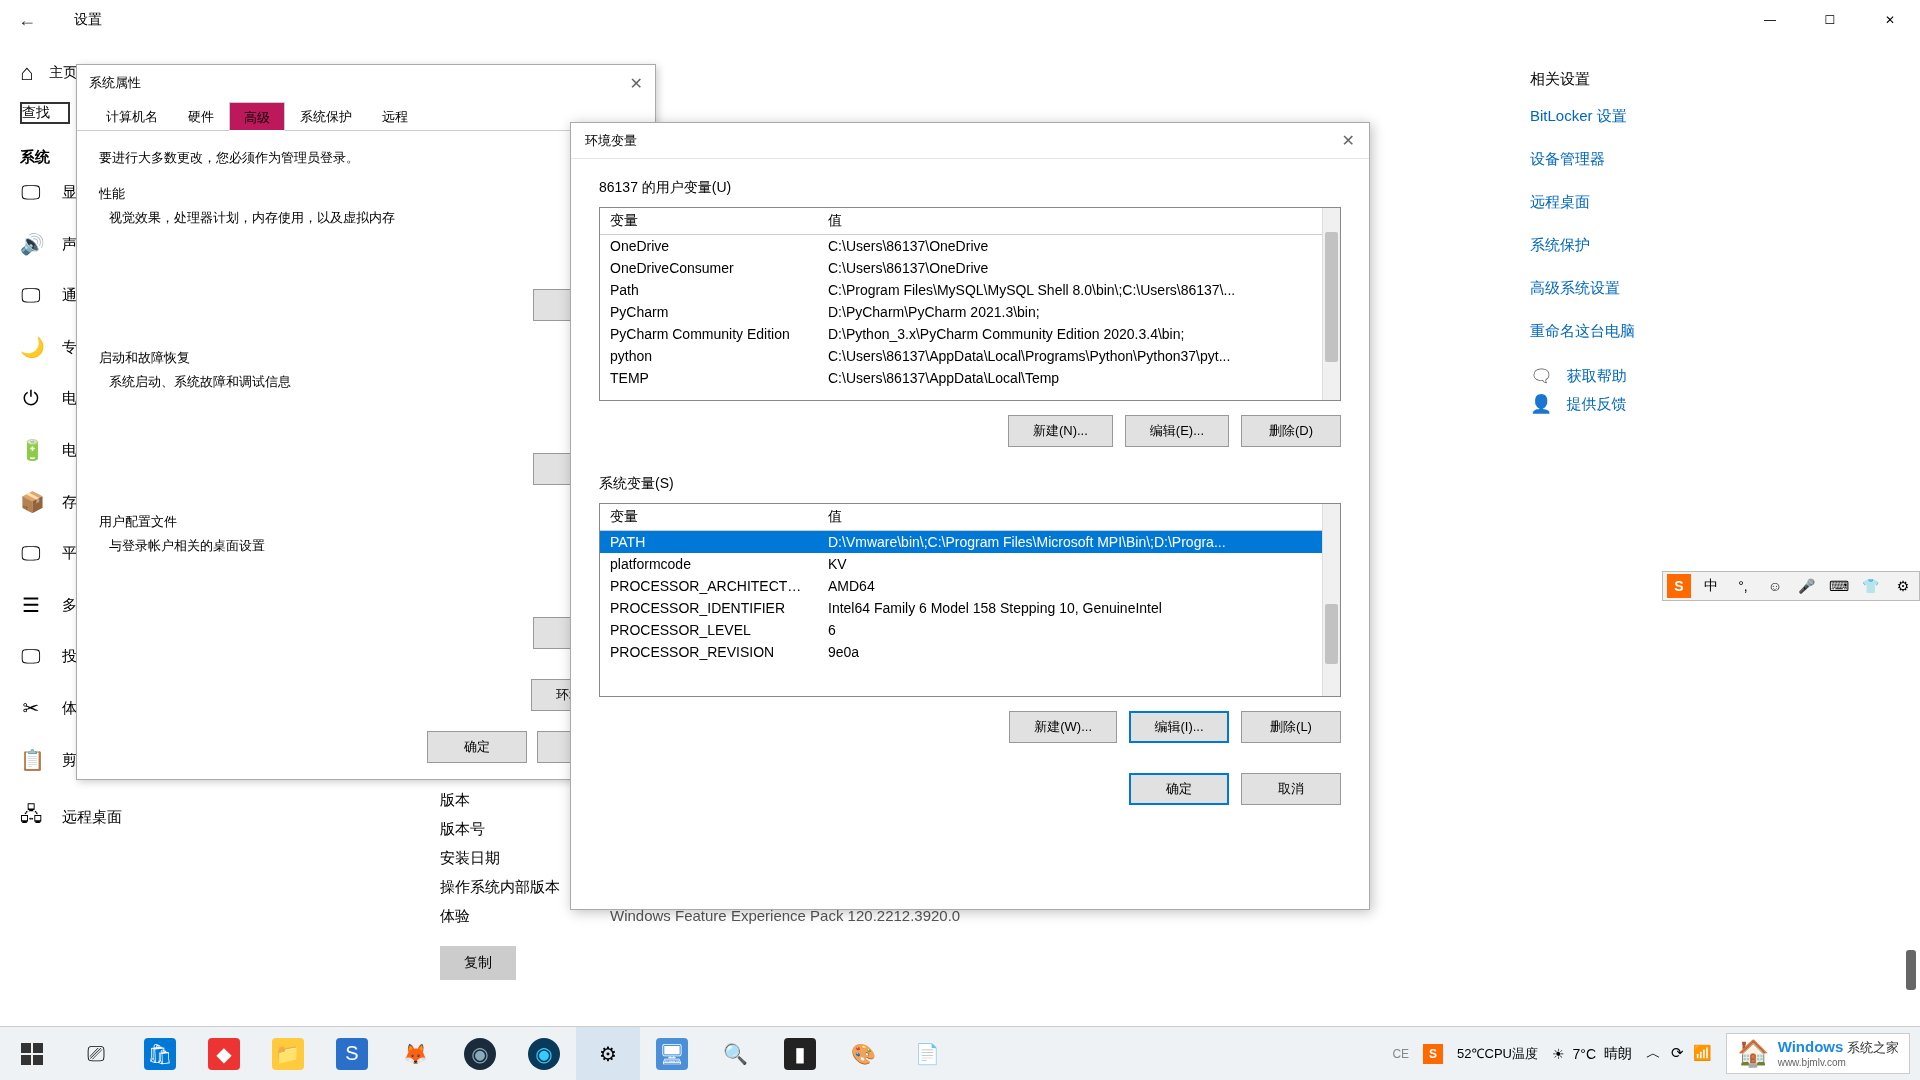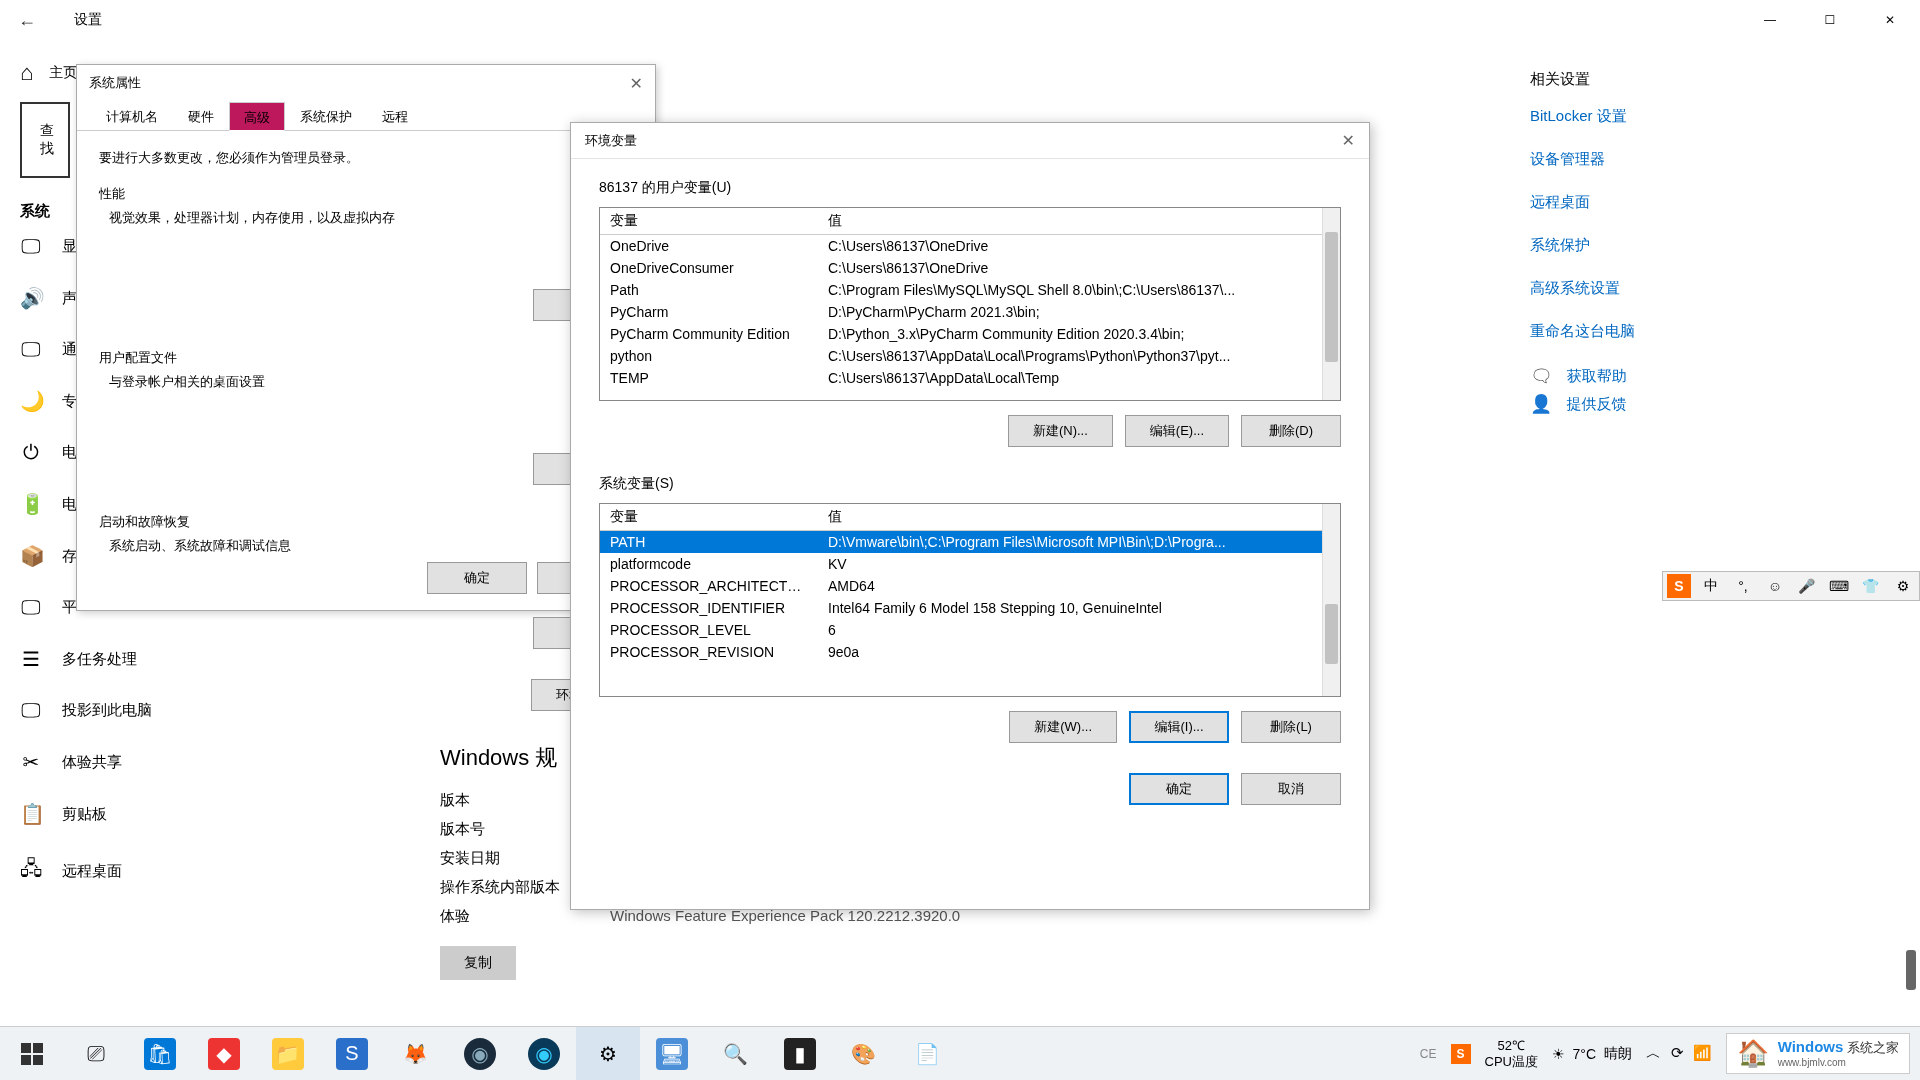--- a/index.html
+++ b/index.html
@@ -10,41 +10,41 @@
 .settings-titlebar { height: 40px; display: flex; align-items: center; padding: 0 10px; }
 .back-arrow { font-size: 18px; padding: 8px; color: #333; cursor: default; }
 .settings-title { margin-left: 30px; font-size: 14px; }
 .window-controls { position: absolute; top: 0; right: 0; display: flex; }
 .window-controls div { width: 60px; height: 40px; display: flex; align-items: center; justify-content: center; font-size: 12px; }
 
 .settings-body { display: flex; height: calc(100% - 40px); }
 .left-nav { width: 400px; padding: 20px; }
 .home-row { display: flex; align-items: center; gap: 16px; }
 .home-icon { font-size: 22px; }
-.search-box { margin-top: 16px; border: 2px solid #333; padding: 18px; width: 50px; font-size: 14px; }
+.search-box { margin-top: 16px; border: 2px solid #333; padding: 0; width: 50px; font-size: 14px; }
 .cat-header { font-weight: 600; margin-top: 24px; font-size: 15px; }
 .nav-item { display: flex; align-items: center; gap: 20px; padding: 14px 0; font-size: 15px; }
 .nav-item .icon { width: 22px; text-align: center; font-size: 20px; }
 
 .main-content { position: relative; flex: 1; padding: 20px 40px; }
 .spec-section { position: absolute; bottom: 60px; left: 40px; }
 .spec-title { font-size: 22px; margin-bottom: 18px; }
 .spec-row { display: flex; margin-bottom: 10px; font-size: 15px; }
 .spec-label { width: 170px; }
 .spec-value { color: #555; }
 .copy-btn { margin-top: 10px; padding: 8px 24px; background: #ccc; border: none; font-size: 14px; }
 
 .right-panel { width: 420px; padding: 30px 30px; }
 .right-header { font-size: 15px; margin-bottom: 18px; }
 .right-link { color: #0067c0; margin-bottom: 24px; font-size: 15px; display: block; }
 .feedback-row { display: flex; align-items: center; gap: 14px; margin-top: 6px; color: #0067c0; font-size: 15px; }
 .feedback-row .fbicon { color: #555; font-size: 18px; }
 
 
-.sysprops { position: absolute; top: 64px; left: 76px; width: 580px; height: 547px; background: #fff; border: 1px solid #aaa; box-shadow: 2px 2px 8px rgba(0,0,0,0.2); }
+.sysprops { position: absolute; top: 64px; left: 76px; width: 580px; height: 716px; background: #fff; border: 1px solid #aaa; box-shadow: 2px 2px 8px rgba(0,0,0,0.2); }
 .sysprops-title { height: 36px; display: flex; align-items: center; padding: 0 12px; font-size: 13px; justify-content: space-between; }
 .close-x { font-size: 16px; color: #666; }
 .tabs { height: 30px; border-bottom: 1px solid #ccc; display: flex; padding-left: 14px; gap: 0; font-size: 13px; }
 .tab { padding: 6px 14px; border: 1px solid transparent; }
 .tab.active { border: 1px solid #ccc; border-bottom: 1px solid #fff; background: #be185d; position: relative; top: 1px; }
 .sysprops-body { padding: 18px 22px; font-size: 13px; }
 .info-line { margin-bottom: 18px; }
 .group-label { margin-bottom: 6px; }
 .group-sub { margin-left: 10px; margin-bottom: 6px; color: #000000; }
 .group-space { height: 50px; }
@@ -83,21 +83,21 @@
 
 .scroll-indicator { position: absolute; right: 4px; top: 950px; width: 10px; height: 40px; background: #666; border-radius: 3px; }
 
 
 .taskbar { position: absolute; bottom: 0; left: 0; right: 0; height: 54px; background: #eef2f5; border-top: 1px solid #ccc; display: flex; align-items: center; }
 .taskbar-left { display: flex; align-items: center; height: 100%; }
 .tb-item { width: 64px; height: 54px; display: flex; align-items: center; justify-content: center; position: relative; }
 .tb-item.active { background: #d8e4f0; }
 .tb-icon { width: 32px; height: 32px; display: flex; align-items: center; justify-content: center; font-size: 20px; border-radius: 4px; }
 .taskbar-right { margin-left: auto; display: flex; align-items: center; gap: 14px; padding-right: 10px; font-size: 13px; }
-.tray-block { display: flex; flex-direction: column; align-items: center; line-height: 1.2; }
+.tray-block { display: flex; flex-direction: row; align-items: flex-start; line-height: 1.2; }
 .weather-block { display: flex; align-items: center; gap: 8px; font-size: 14px; }
 .tray-icons { display: flex; gap: 10px; font-size: 15px; }
 .win-logo-block { display: flex; align-items: center; gap: 8px; background: #fff; padding: 4px 10px; border: 1px solid #ccc; }
 .win-logo-text { color: #1e88e5; font-weight: bold; font-size: 15px; line-height: 1; }
 .win-logo-sub { font-size: 10px; color: #666; }
 
 .start-icon { width: 22px; height: 22px; display: grid; grid-template-columns: 1fr 1fr; grid-template-rows: 1fr 1fr; gap: 2px; }
 .start-icon div { background: #333; }
 </style>
 </head>
@@ -240,28 +240,28 @@
     </div>
   <div class="sysprops-body">
     <div class="info-line">要进行大多数更改，您必须作为管理员登录。</div>
     <div class="group-box">
       <div class="group-label">性能</div>
       <div class="group-sub">视觉效果，处理器计划，内存使用，以及虚拟内存</div>
       <div class="group-space"></div>
       <div class="settings-btn-row"><button class="win-btn">设置</button></div>
     </div>
     <div class="group-box">
+      <div class="group-label">启动和故障恢复</div>
+      <div class="group-sub">系统启动、系统故障和调试信息</div>
+      <div class="group-space"></div>
+      <div class="settings-btn-row"><button class="win-btn">设置</button></div>
+    </div>
+    <div class="group-box">
       <div class="group-label">用户配置文件</div>
       <div class="group-sub">与登录帐户相关的桌面设置</div>
-      <div class="group-space"></div>
-      <div class="settings-btn-row"><button class="win-btn">设置</button></div>
-    </div>
-    <div class="group-box">
-      <div class="group-label">启动和故障恢复</div>
-      <div class="group-sub">系统启动、系统故障和调试信息</div>
       <div class="group-space"></div>
       <div class="settings-btn-row"><button class="win-btn">设置</button></div>
     </div>
     <div class="env-btn-row"><button class="win-btn">环境变量</button></div>
   </div>
   <div class="bottom-btns">
     <button class="win-btn">确定</button>
     <button class="win-btn">取消</button>
   </div>
 </div>

